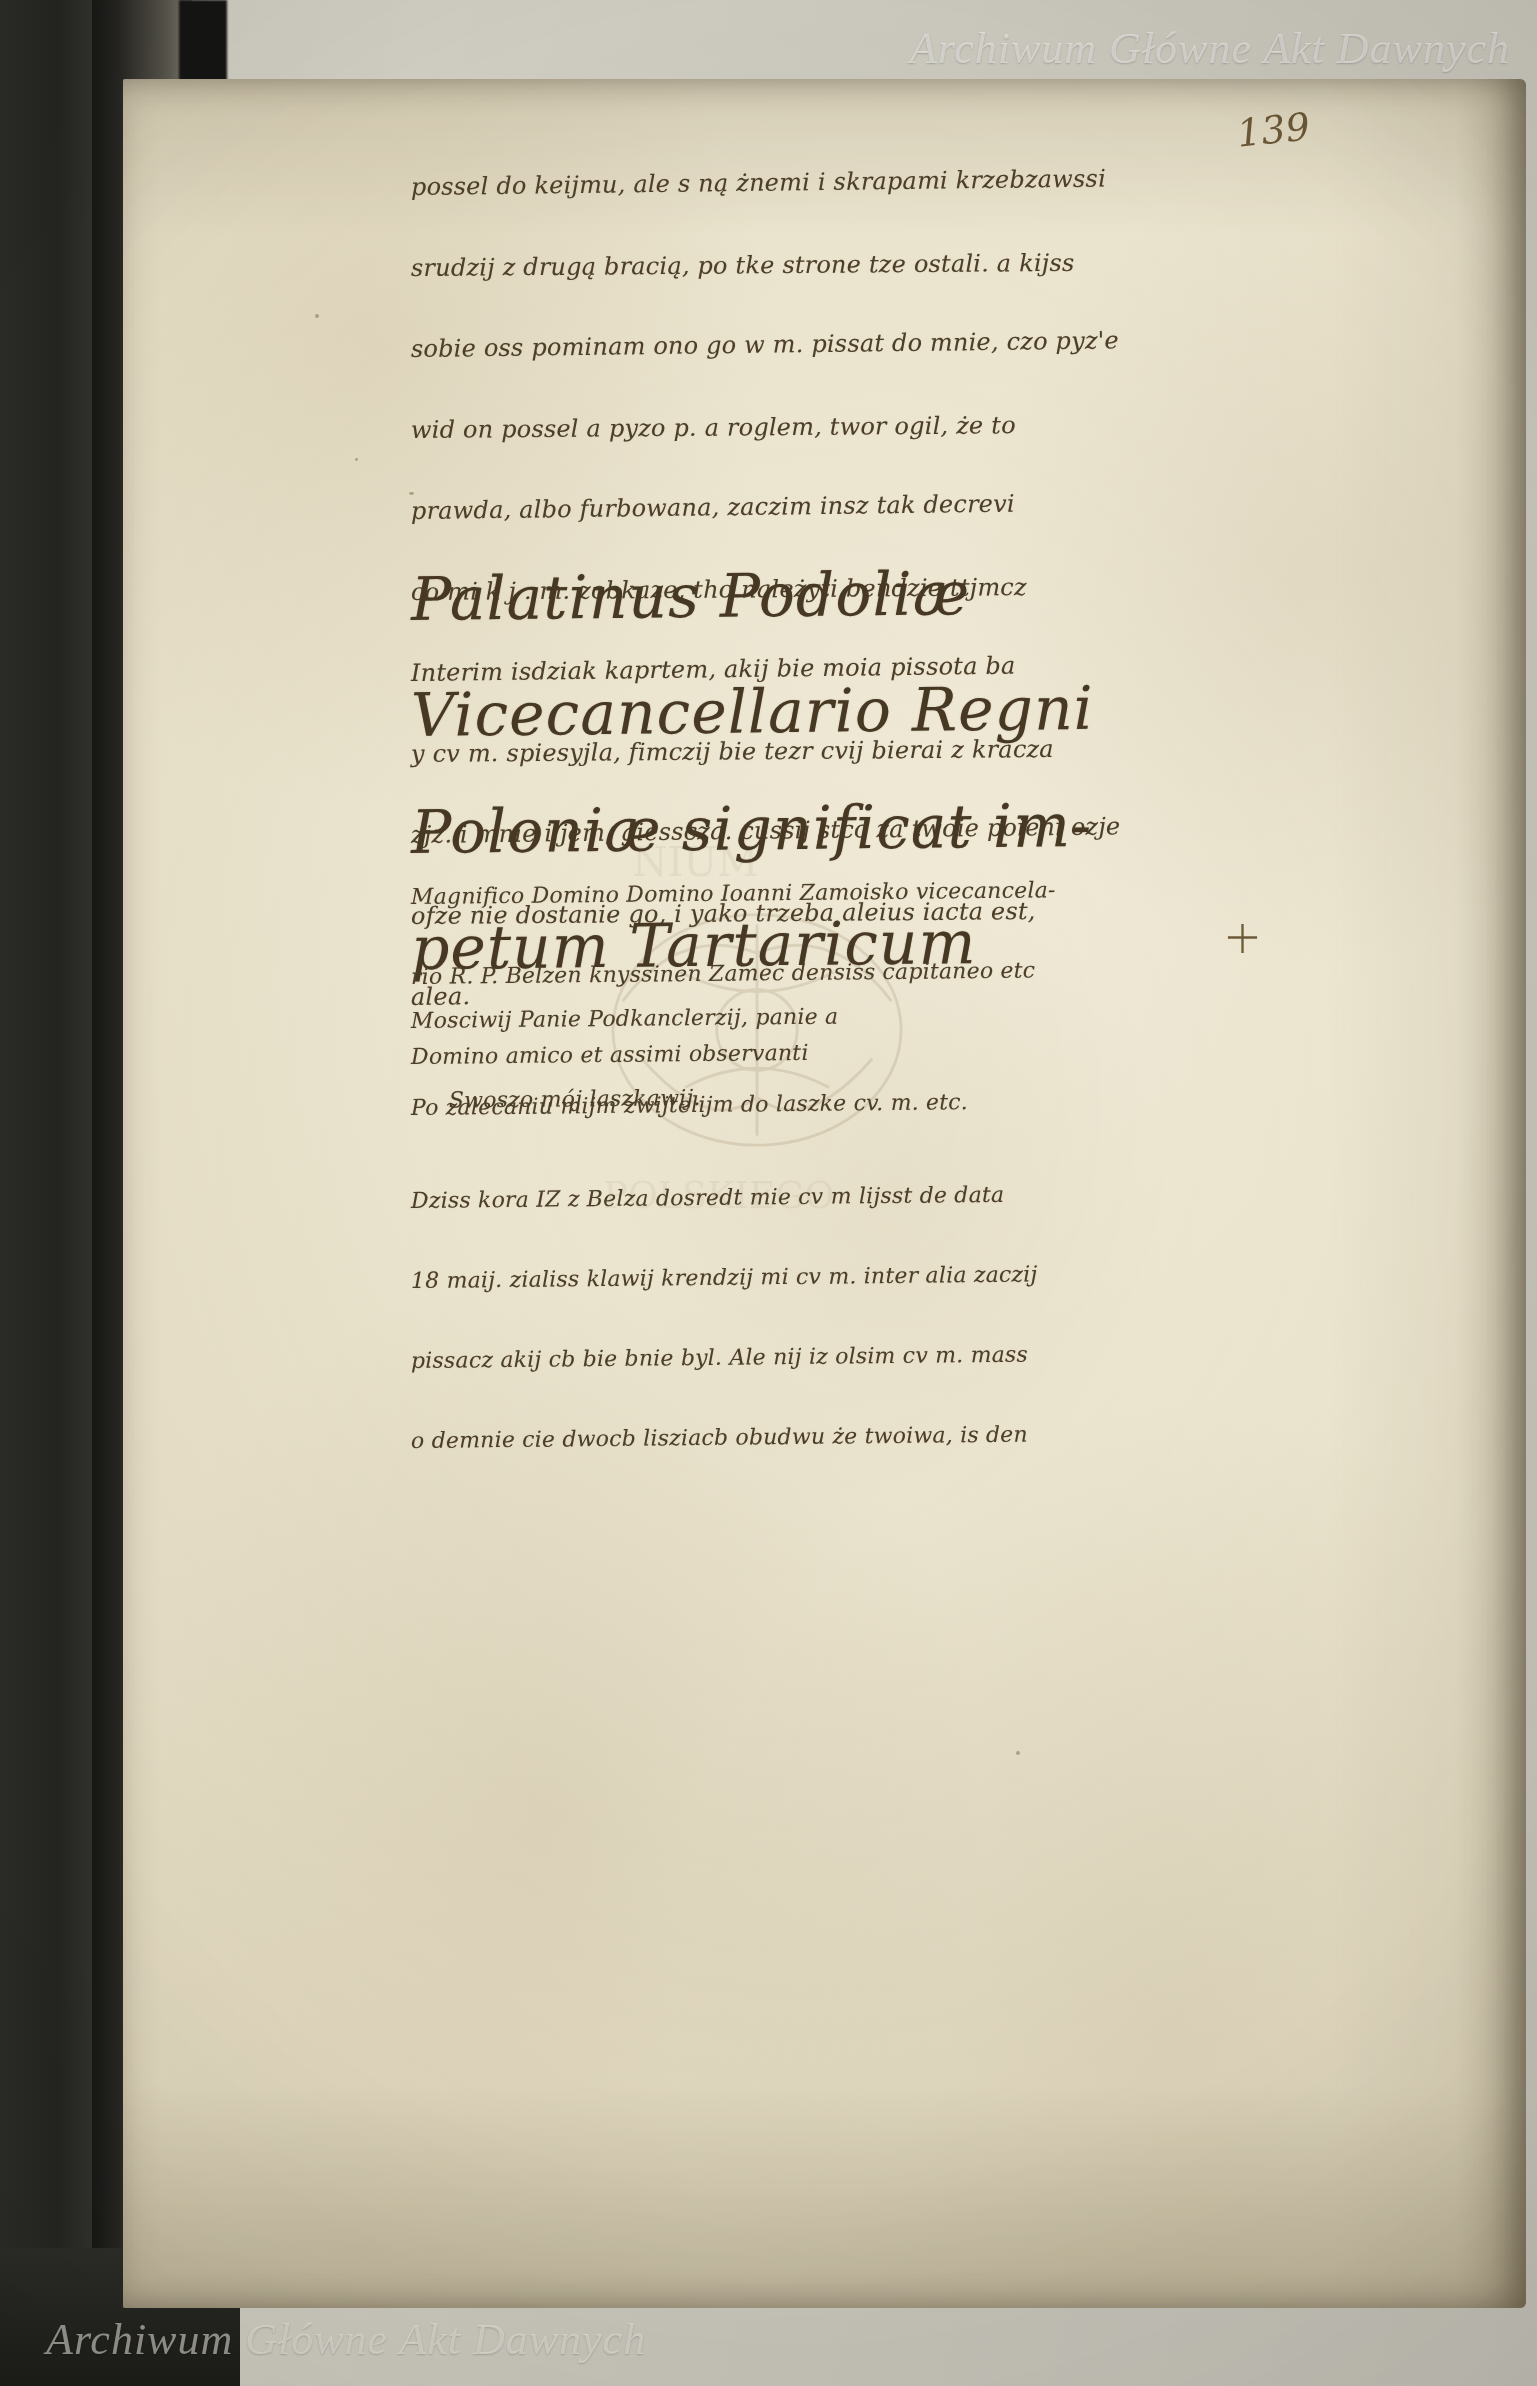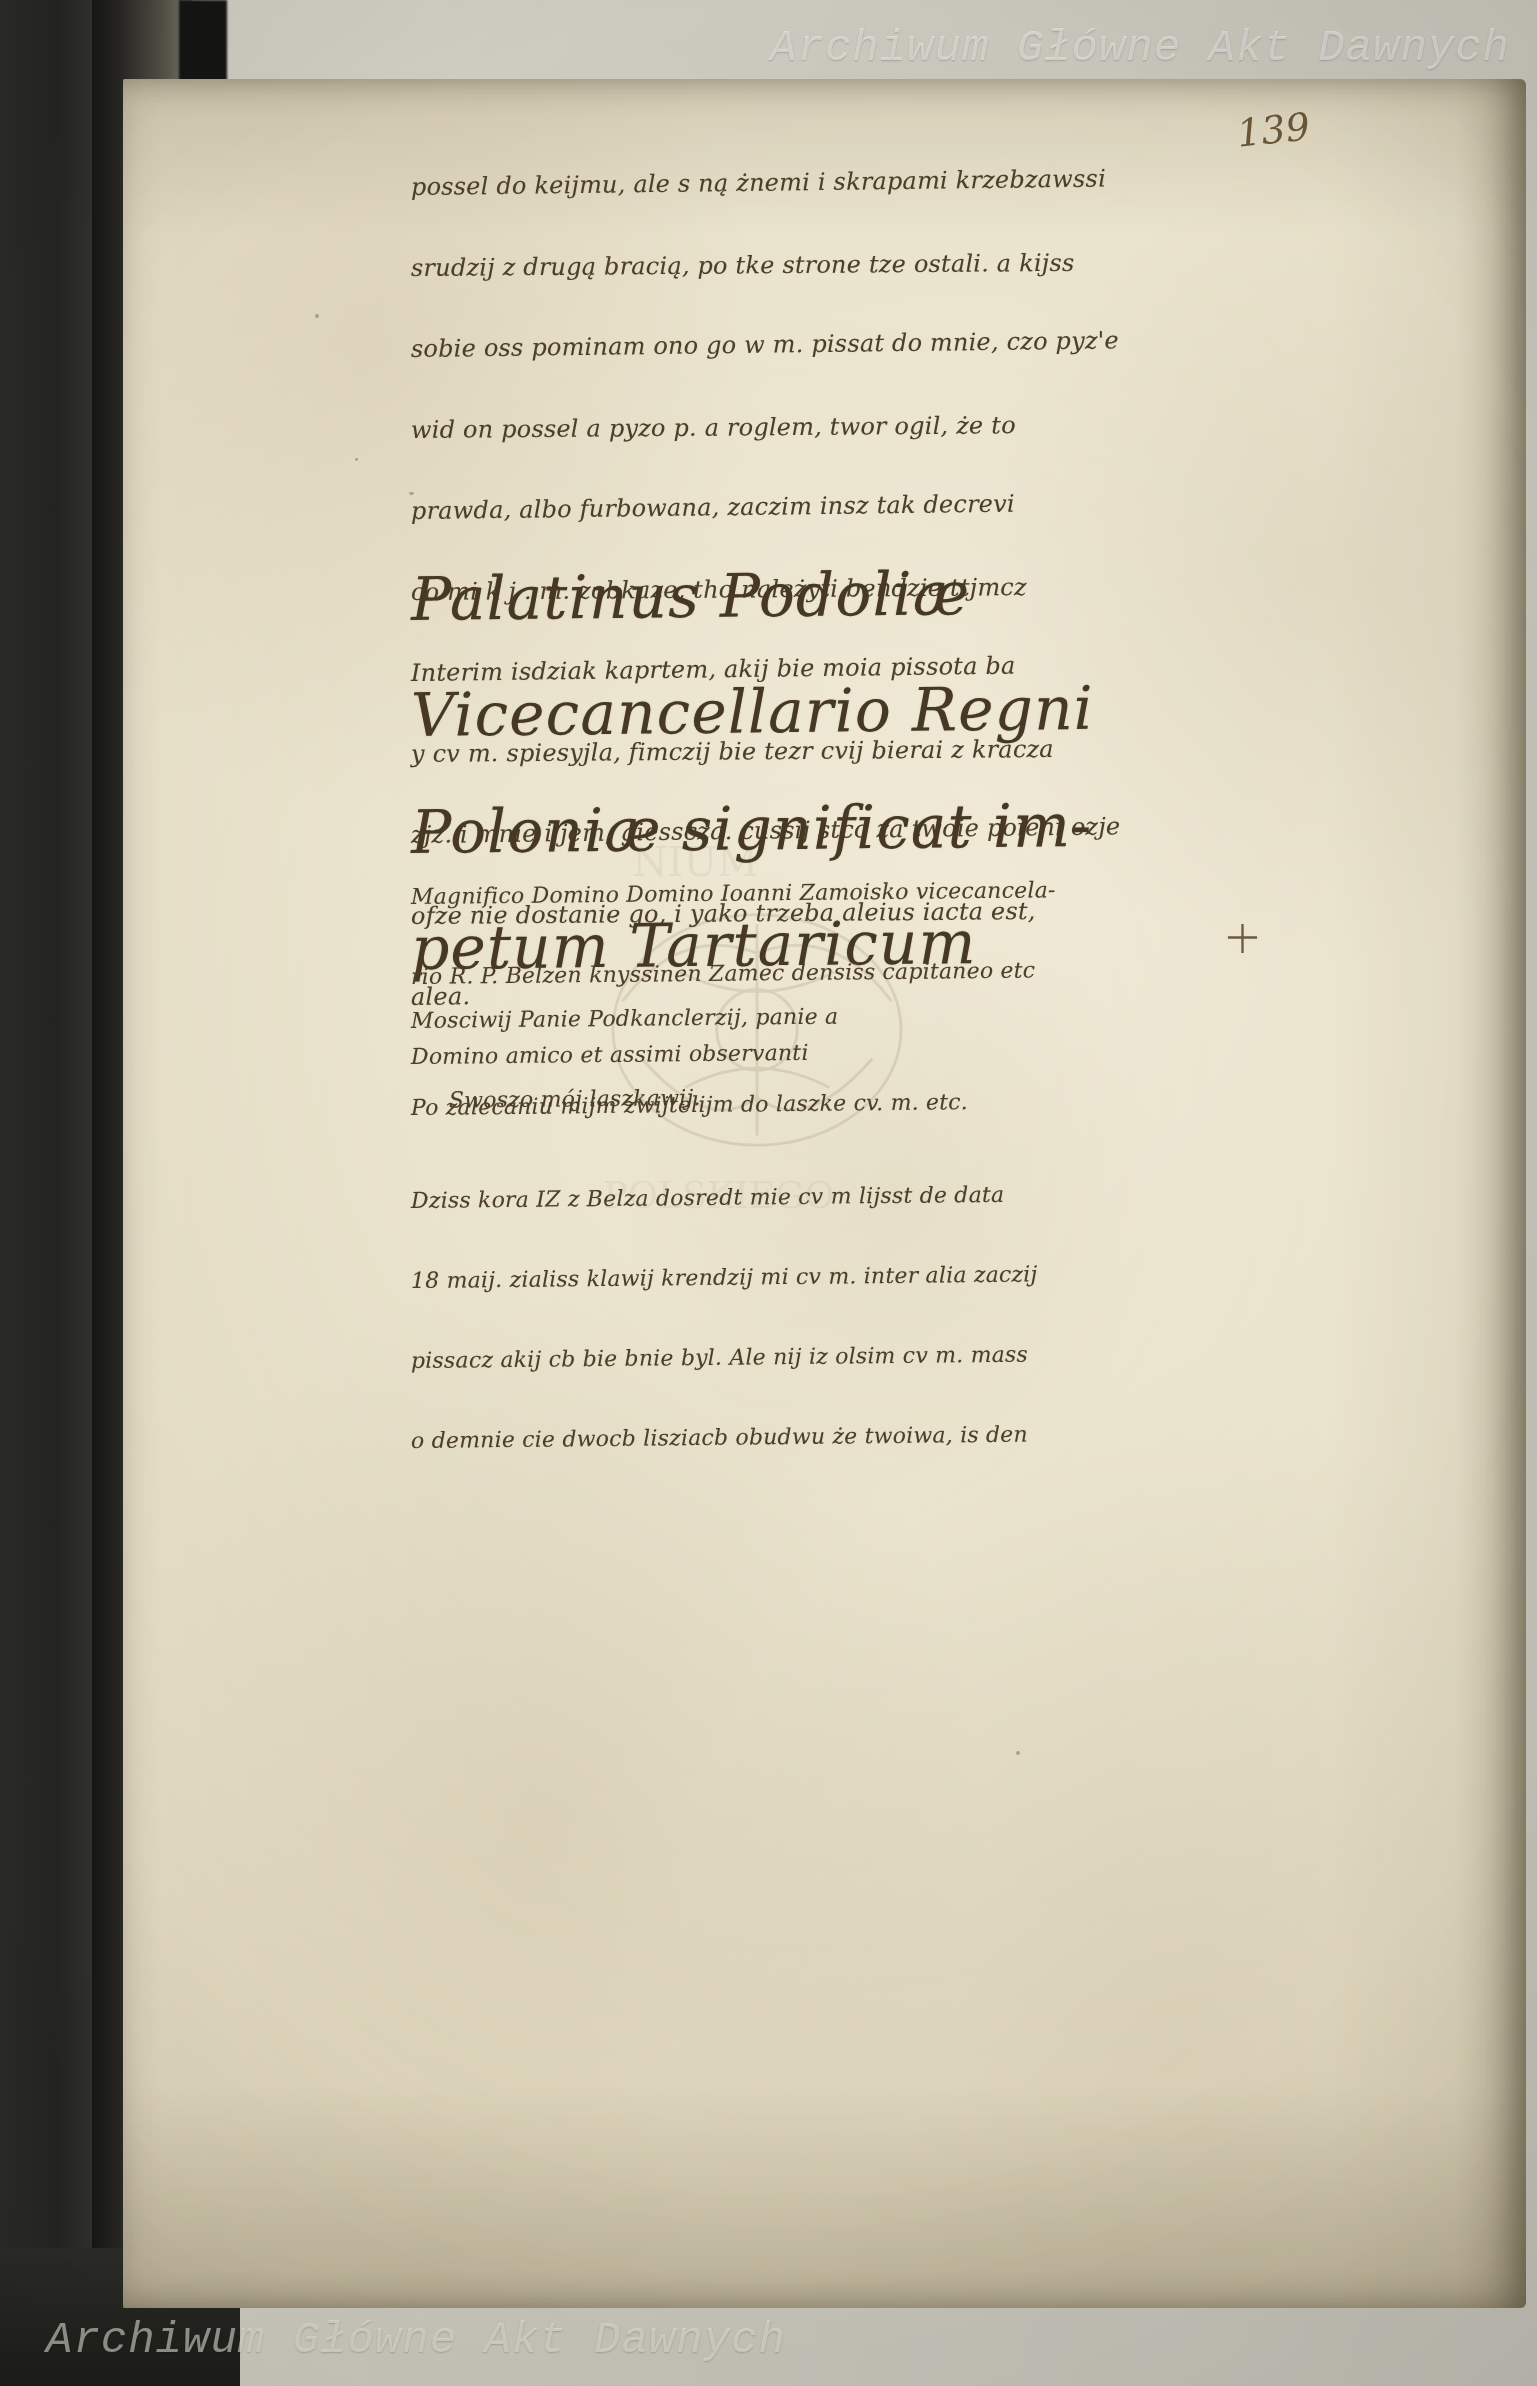--- a/index.html
+++ b/index.html
@@ -236,21 +236,21 @@
   .speck {
     position: absolute;
     background: #6d5b3c;
     border-radius: 50%;
     opacity: .45;
   }
 
   
   .wm {
     position: absolute;
-    font-family: Liberation Mono, monospace;
+    font-family: Liberation Serif, serif;
     font-style: italic;
     color: rgba(255,255,255,0.46);
     text-shadow: 0 1px 1.9px rgba(0,0,0,0.18);
     letter-spacing: 1px;
     white-space: nowrap;
     pointer-events: none;
     text-align: right;
   }
   #wm-top {
     right: 27px;

